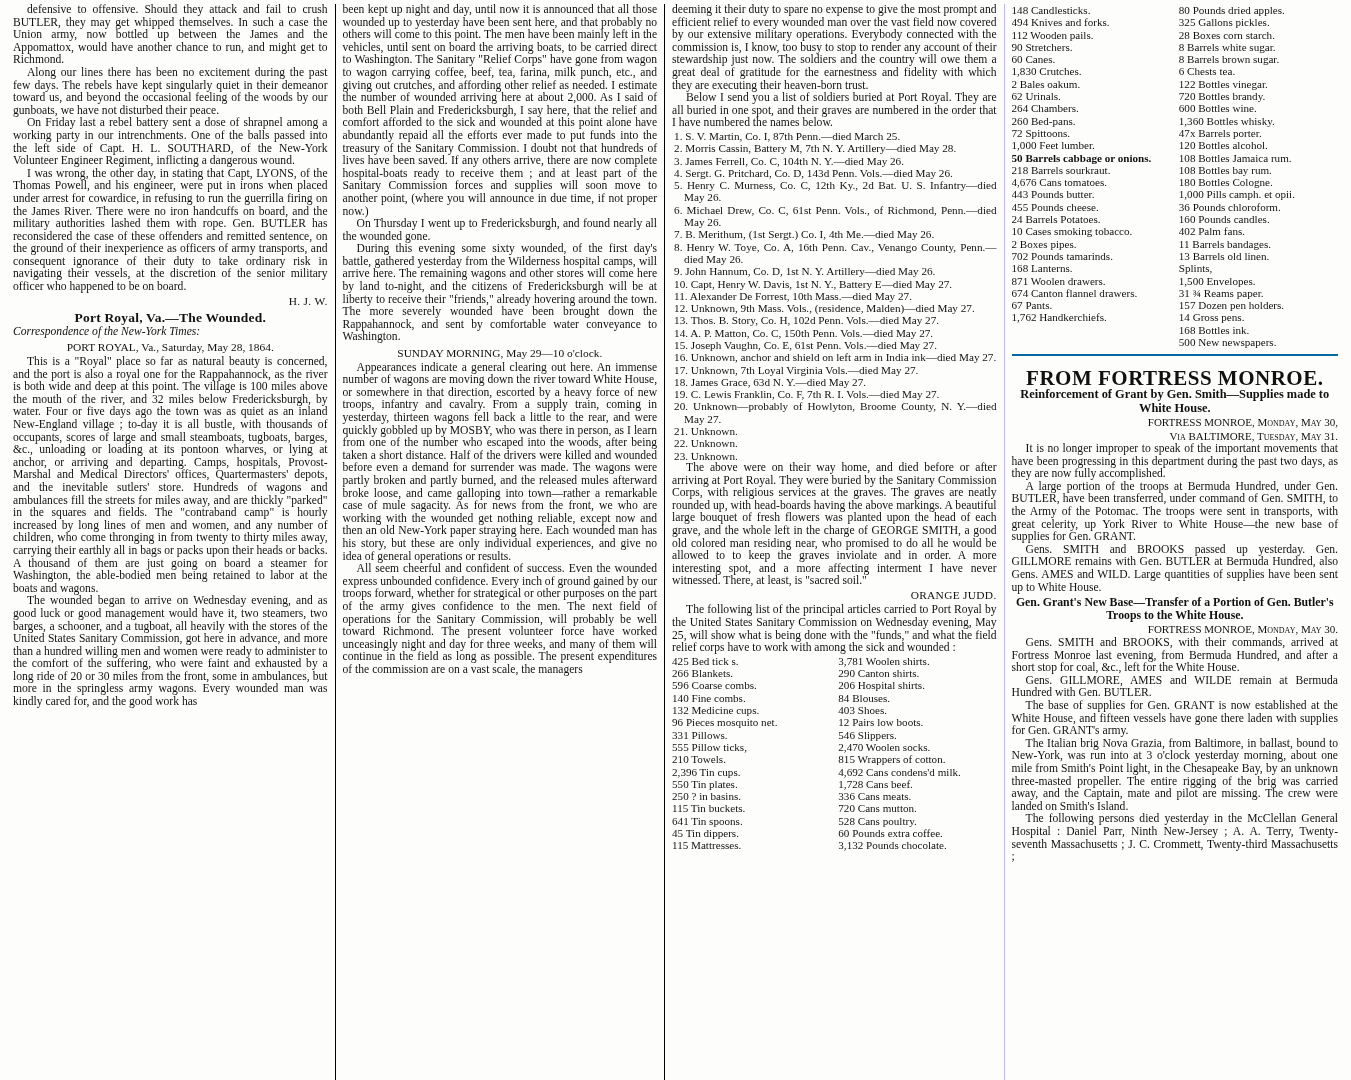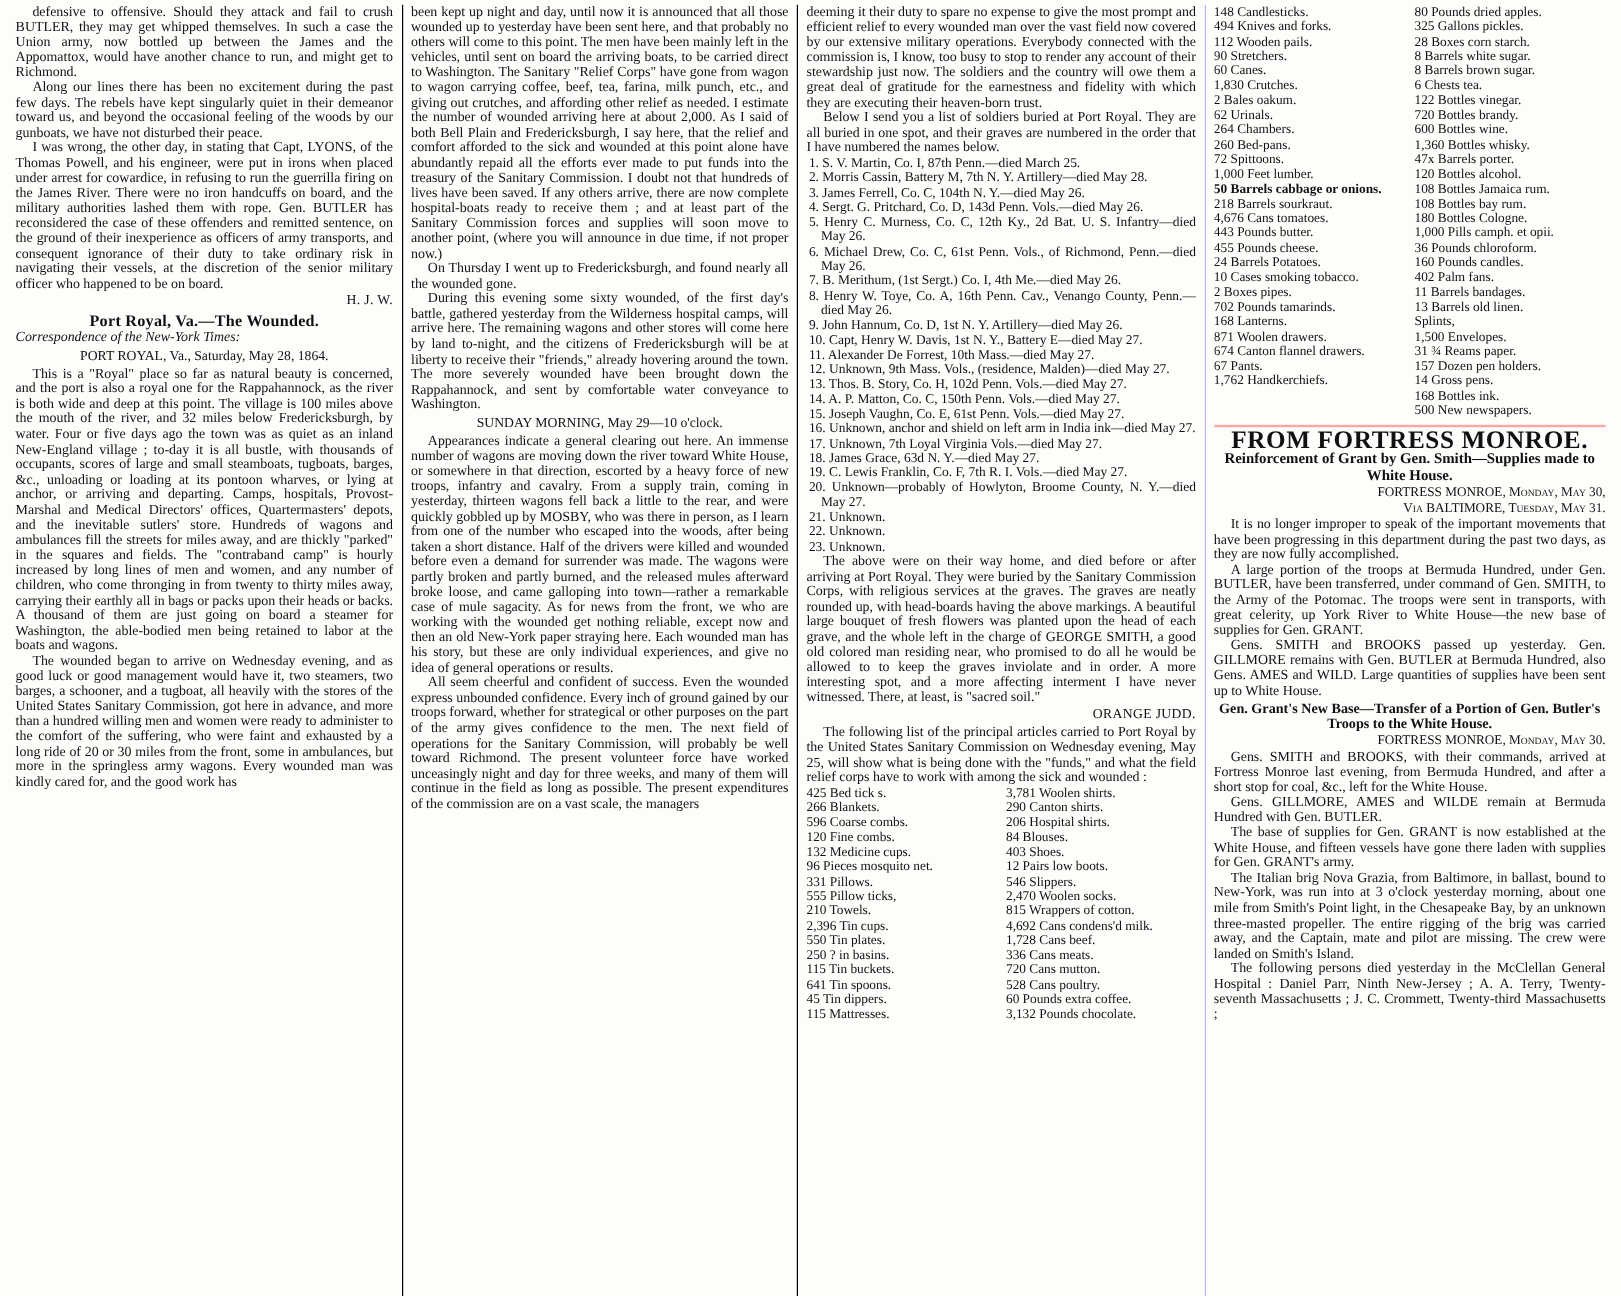--- a/index.html
+++ b/index.html
@@ -55,22 +55,22 @@
     text-align:center;
     font-size:11.4px;
     margin:3px 0 2px 0;
   }
   .banner{
     text-align:center;
     font-weight:bold;
     font-size:21px;
     letter-spacing:.5px;
     margin:6px 0 2px 0;
-    border-top:2px solid #fca5a5;
-    padding-top:4px;
+    border-top:2px solid #0369a1;
+    padding-top:16px;
   }
   .banner-sub{
     text-align:center;
     font-weight:bold;
     font-size:12.4px;
     margin:2px 0 1px 0;
     line-height:14px;
   }
   .dateline-r{
     text-align:right;
@@ -104,20 +104,21 @@
   .supplies .half div{font-size:11.1px;line-height:12.3px;}
 </style>
 </head>
 <body>
 
 <div class="page">
 
   <div class="col c1">
     <p>defensive to offensive. Should they attack and fail to crush BUTLER, they may get whipped themselves. In such a case the Union army, now bottled up between the James and the Appomattox, would have another chance to run, and might get to Richmond.</p>
     <p>Along our lines there has been no excitement during the past few days. The rebels have kept singularly quiet in their demeanor toward us, and beyond the occasional feeling of the woods by our gunboats, we have not disturbed their peace.</p>
+    <p>On Friday last a rebel battery sent a dose of shrapnel among a working party in our intrenchments. One of the balls passed into the left side of Capt. H. L. SOUTHARD, of the New-York Volunteer Engineer Regiment, inflicting a dangerous wound.</p>
     <p>I was wrong, the other day, in stating that Capt, LYONS, of the Thomas Powell, and his engineer, were put in irons when placed under arrest for cowardice, in refusing to run the guerrilla firing on the James River. There were no iron handcuffs on board, and the military authorities lashed them with rope. Gen. BUTLER has reconsidered the case of these offenders and remitted sentence, on the ground of their inexperience as officers of army transports, and consequent ignorance of their duty to take ordinary risk in navigating their vessels, at the discretion of the senior military officer who happened to be on board.</p>
     <div class="signature">H. J. W.</div>
     <h2 class="head">Port Royal, Va.—The Wounded.</h2>
     <h3 class="sub">Correspondence of the New-York Times:</h3>
     <div class="dateline">PORT ROYAL, Va., Saturday, May 28, 1864.</div>
     <p>This is a "Royal" place so far as natural beauty is concerned, and the port is also a royal one for the Rappahannock, as the river is both wide and deep at this point. The village is 100 miles above the mouth of the river, and 32 miles below Fredericksburgh, by water. Four or five days ago the town was as quiet as an inland New-England village ; to-day it is all bustle, with thousands of occupants, scores of large and small steamboats, tugboats, barges, &amp;c., unloading or loading at its pontoon wharves, or lying at anchor, or arriving and departing. Camps, hospitals, Provost-Marshal and Medical Directors' offices, Quartermasters' depots, and the inevitable sutlers' store. Hundreds of wagons and ambulances fill the streets for miles away, and are thickly "parked" in the squares and fields. The "contraband camp" is hourly increased by long lines of men and women, and any number of children, who come thronging in from twenty to thirty miles away, carrying their earthly all in bags or packs upon their heads or backs. A thousand of them are just going on board a steamer for Washington, the able-bodied men being retained to labor at the boats and wagons.</p>
     <p>The wounded began to arrive on Wednesday evening, and as good luck or good management would have it, two steamers, two barges, a schooner, and a tugboat, all heavily with the stores of the United States Sanitary Commission, got here in advance, and more than a hundred willing men and women were ready to administer to the comfort of the suffering, who were faint and exhausted by a long ride of 20 or 30 miles from the front, some in ambulances, but more in the springless army wagons. Every wounded man was kindly cared for, and the good work has</p>
   </div>
 
   <div class="col c2">
@@ -158,21 +159,21 @@
       <li><span>23. </span><span>Unknown.</span></li>
     </ol>
     <p>The above were on their way home, and died before or after arriving at Port Royal. They were buried by the Sanitary Commission Corps, with religious services at the graves. The graves are neatly rounded up, with head-boards having the above markings. A beautiful large bouquet of fresh flowers was planted upon the head of each grave, and the whole left in the charge of GEORGE SMITH, a good old colored man residing near, who promised to do all he would be allowed to to keep the graves inviolate and in order. A more interesting spot, and a more affecting interment I have never witnessed. There, at least, is "sacred soil."</p>
     <div class="signature">ORANGE JUDD.</div>
     <p>The following list of the principal articles carried to Port Royal by the United States Sanitary Commission on Wednesday evening, May 25, will show what is being done with the "funds," and what the field relief corps have to work with among the sick and wounded :</p>
     <div class="twocol-list supplies">
       <div class="half">
         <div>425 Bed tick s.</div>
         <div>266 Blankets.</div>
         <div>596 Coarse combs.</div>
-        <div>120 Fine combs.</div>
+        <div>140 Fine combs.</div>
         <div>132 Medicine cups.</div>
         <div>96 Pieces mosquito net.</div>
         <div>331 Pillows.</div>
         <div>555 Pillow ticks,</div>
         <div>210 Towels.</div>
         <div>2,396 Tin cups.</div>
         <div>550 Tin plates.</div>
         <div>250 ? in basins.</div>
         <div>115 Tin buckets.</div>
         <div>641 Tin spoons.</div>

